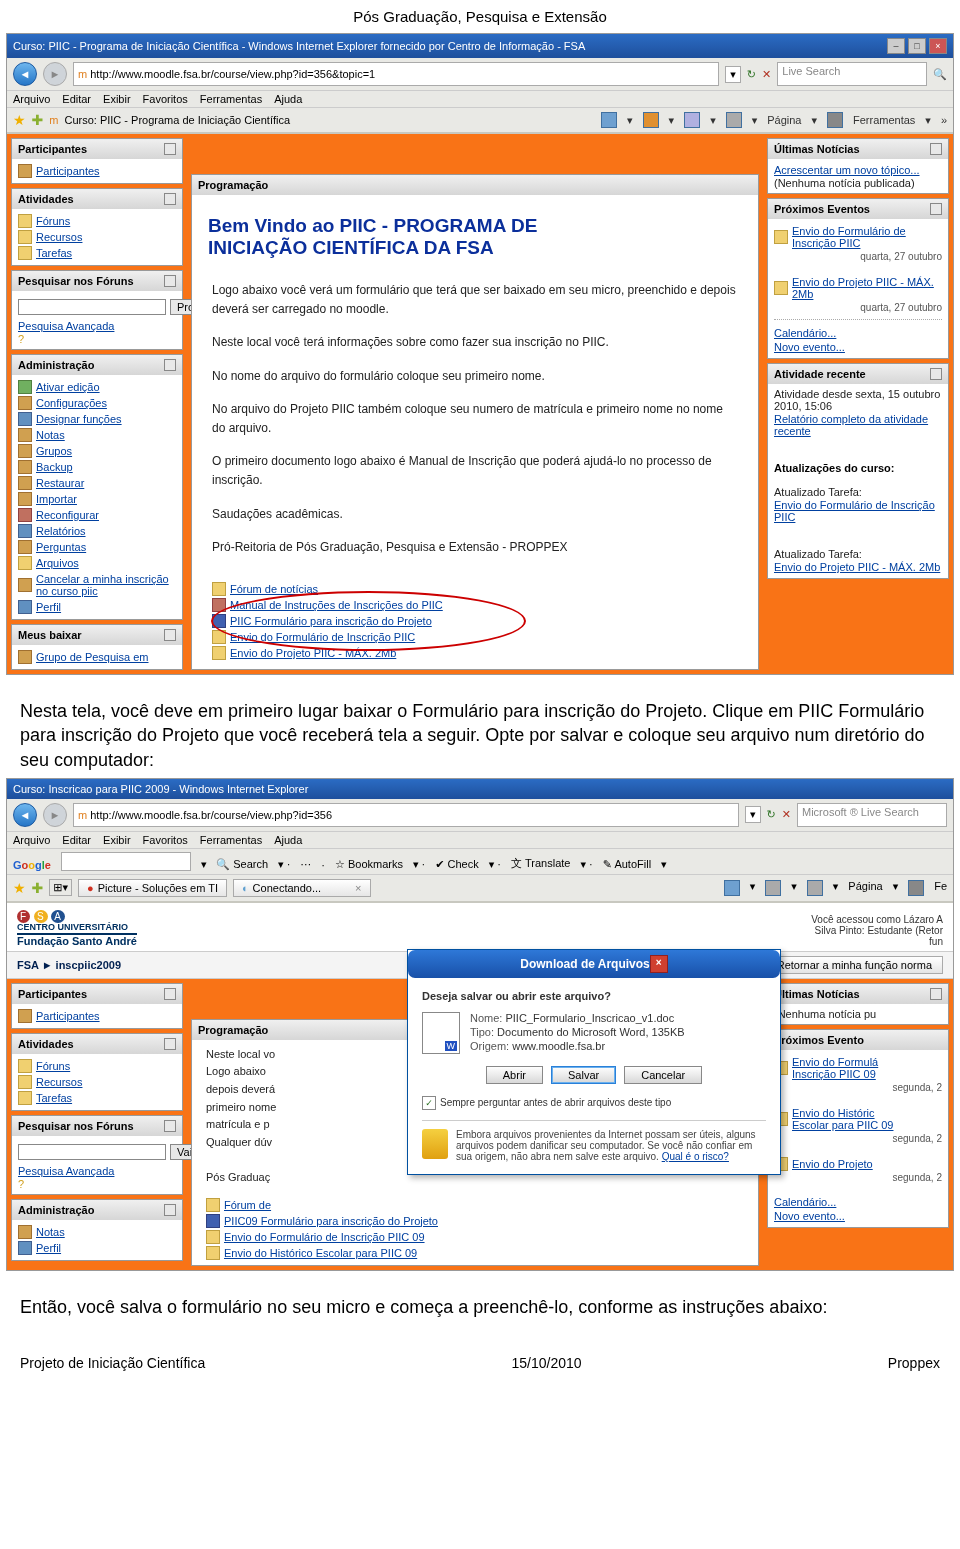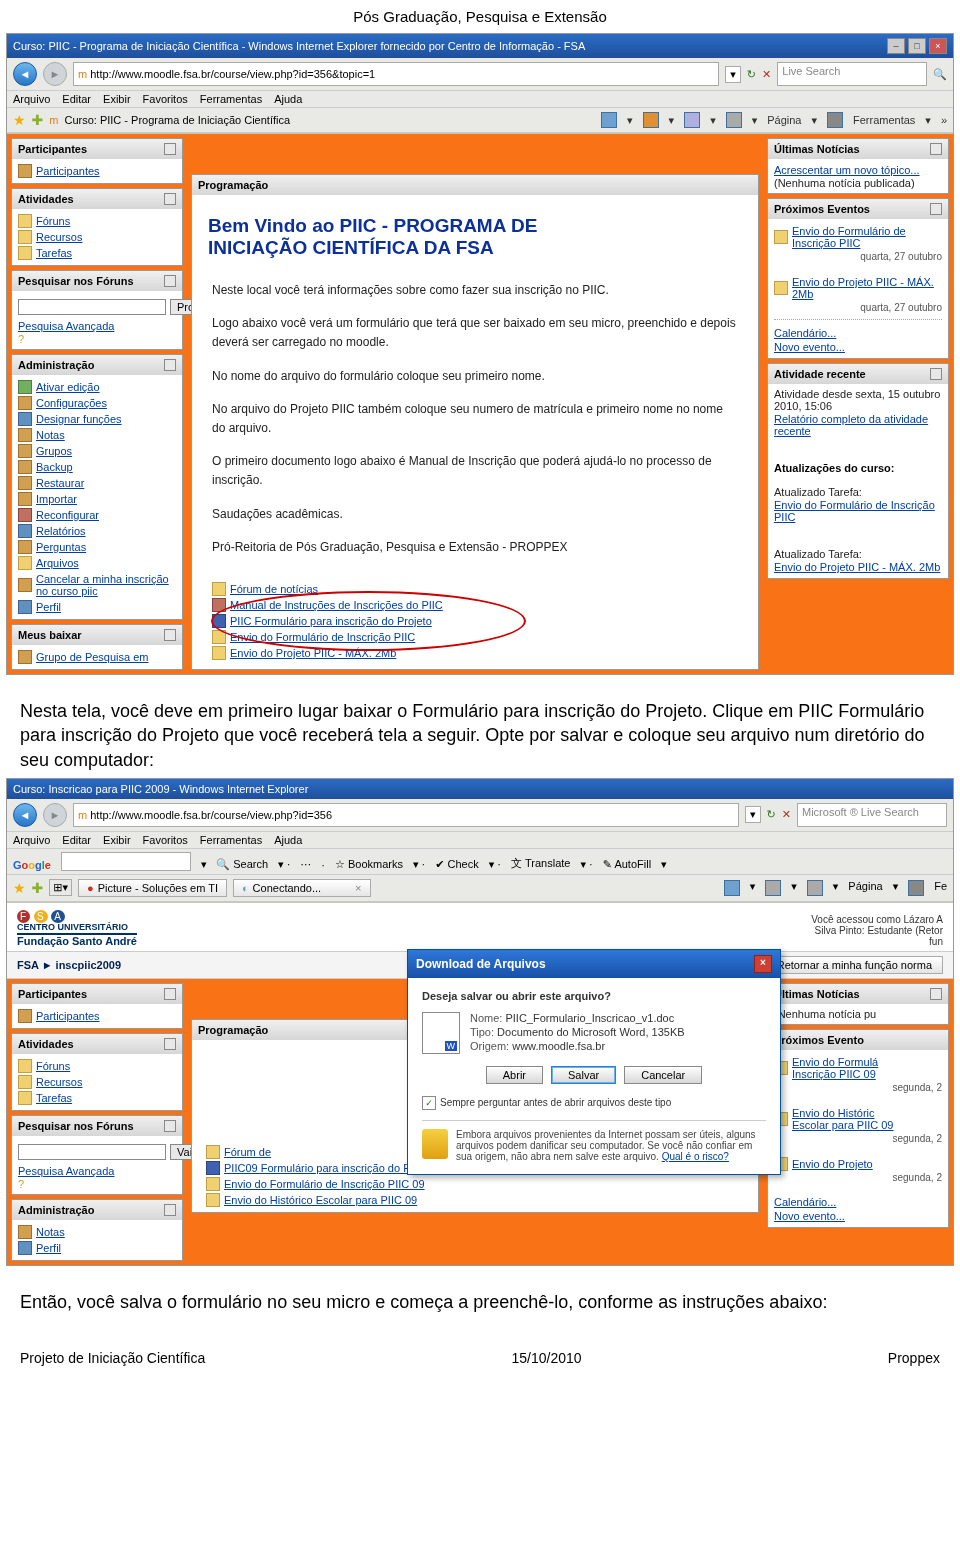--- a/index.html
+++ b/index.html
@@ -194,24 +194,25 @@
     width: 372px;
     border: 1px solid #0050a0;
     background: #fff;
     box-shadow: 3px 3px 6px rgba(0,0,0,0.3);
   }
   .dialog-title {
     background: linear-gradient(#2e78d8, #1850a8);
     color: #fff;
     font-size: 12px;
     font-weight: bold;
-    padding: 5px 8px;
+    padding: 5px 16px;
     display:flex;
-    justify-content:space-between;
+    justify-content:center;
     align-items:center;
+    border-radius:7px;
   }
   .dialog-title .close-x { width:16px; height:16px; background:#d04030; border:1px solid #902020; color:#fff; font-size:10px; text-align:center; line-height:14px; }
   .dialog-body { padding: 12px 14px; font-size: 11px; color:#333; }
   .dialog-body .q { font-weight:bold; margin-bottom:10px; }
   .file-row { display:flex; gap:10px; margin-bottom:4px; }
   .file-icon { width:36px; height:40px; background:#fff; border:1px solid #888; position:relative; }
   .file-icon::after{ content:"W"; position:absolute; bottom:2px; right:2px; background:#2050c0; color:#fff; font-size:9px; padding:0 2px; }
   .file-meta div { margin-bottom:2px; }
   .file-meta .lbl { color:#555; }
   .dialog-buttons { display:flex; justify-content:center; gap:8px; margin:12px 0; }
@@ -429,22 +430,22 @@
       <div class="block">
         <div class="block-header">
             <span>Programação</span>
           </div>
         <div class="block-content">
           <div class="welcome">
             <div>Bem Vindo ao PIIC - PROGRAMA DE</div>
             <div>INICIAÇÃO CIENTÍFICA DA FSA</div>
           </div>
           <div class="mid-text">
+            <p>Logo abaixo você verá um formulário que terá que ser baixado em seu micro, preenchido e depois deverá ser carregado no moodle.</p>
             <p>Neste local você terá informações sobre como fazer sua inscrição no PIIC.</p>
-            <p>Logo abaixo você verá um formulário que terá que ser baixado em seu micro, preenchido e depois deverá ser carregado no moodle.</p>
             <p>No nome do arquivo do formulário coloque seu primeiro nome.</p>
             <p>No arquivo do Projeto PIIC também coloque seu numero de matrícula e primeiro nome no nome do arquivo.</p>
             <p>O primeiro documento logo abaixo é Manual de Inscrição que poderá ajudá-lo no processo de inscrição.</p>
             <p>Saudações acadêmicas.</p>
             <p>Pró-Reitoria de Pós Graduação, Pesquisa e Extensão - PROPPEX</p>
           </div>
           <div class="block-content" style="padding-left:14px;">
             <div class="item">
                 <span class="item-icon folder"></span>
                 <a>Fórum de notícias</a>
@@ -664,20 +665,30 @@
         </div>
       </div>
     </div>
 
     <div class="col-mid">
       <div class="block">
         <div class="block-header">
             <span>Programação</span>
           </div>
         <div class="block-content mid-text" style="display:flex; font-size:11px;">
+          <div style="flex:0 0 90px;">
+            <div>Neste local vo</div>
+            <div>Logo abaixo</div>
+            <div>depois deverá</div>
+            <div>primeiro nome</div>
+            <div>matrícula e p</div>
+            <div>Qualquer dúv</div>
+            <br>
+            <div>Pós Graduaç</div>
+          </div>
           <div style="flex:1;"></div>
           <div style="flex:0 0 80px; text-align:left;">
             <br><br>
             <div>eenchido e</div>
             <div>oloque seu</div>
             <div>numero de</div>
           </div>
         </div>
         <div class="block-content" style="padding-left:14px;">
           <div class="item">

